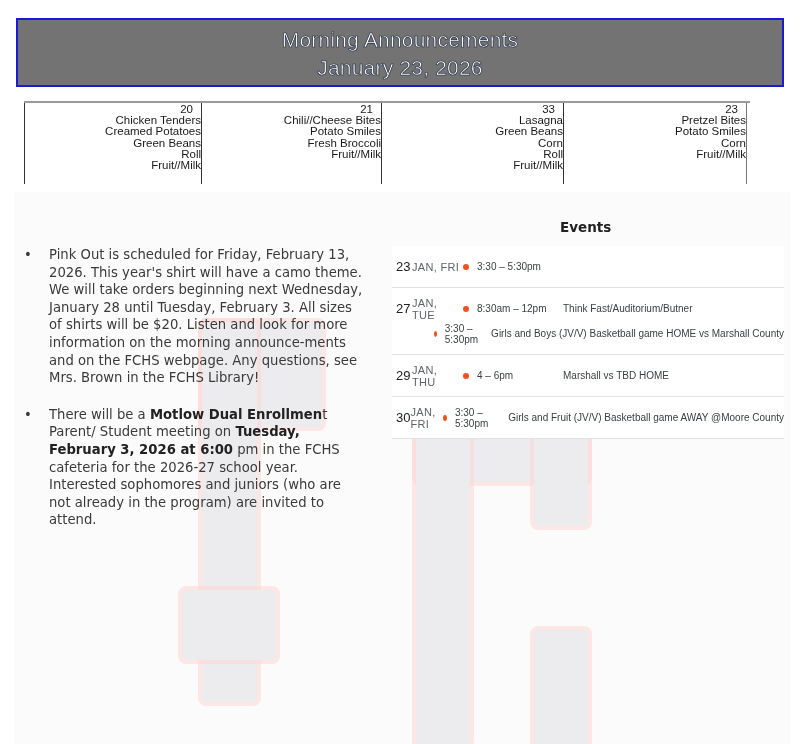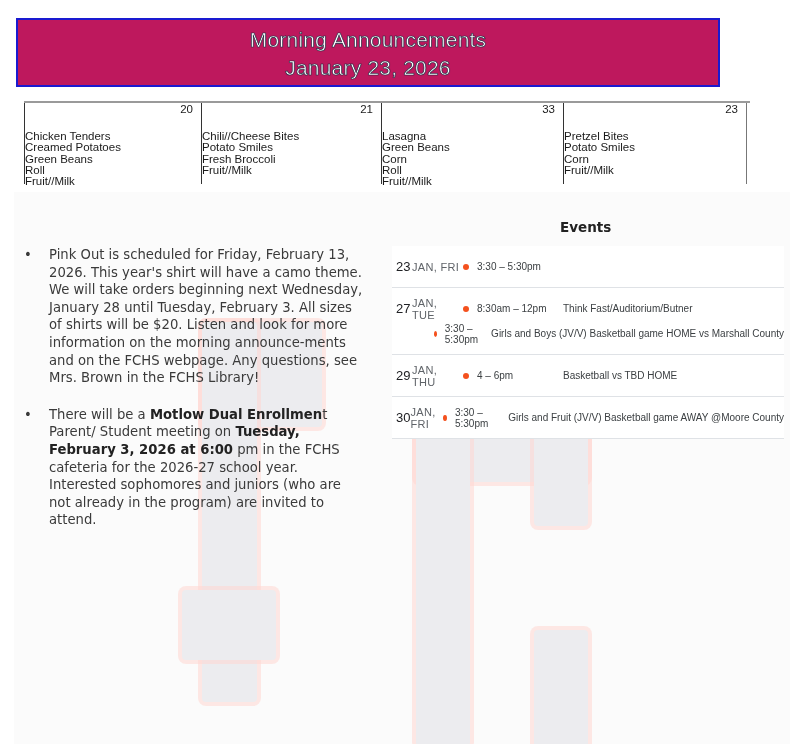--- a/index.html
+++ b/index.html
@@ -1,42 +1,42 @@
 <!DOCTYPE html>
 <html><head>
 <meta charset="utf-8">
 <style>
   html, body { margin: 0; padding: 0; background: #ffffff; }
   body { width: 805px; height: 744px; position: relative; overflow: hidden; font-family: "Liberation Sans", sans-serif; }
 
   .banner {
-    position: absolute; left: 16px; top: 18px; width: 704px; height: 69px;
-    background: #be185d; border: 2px solid #1a1ad0; box-sizing: border-box;
+    position: absolute; left: 16px; top: 18px; width: 768px; height: 69px;
+    background: #737373; border: 2px solid #1a1ad0; box-sizing: border-box;
     text-align: center; color: #ffffff;
     font-family: "Liberation Sans", sans-serif;
   }
   .banner .line {
     font-size: 21px; line-height: 28px; letter-spacing: 0.2px;
     -webkit-text-stroke: 0.6px #1e2a40;
     text-shadow: 0 0 1px #1e2a40;
   }
   .banner .line1 { margin-top: 6px; }
 
   .lunch {
     position: absolute; left: 24px; top: 101px; width: 726px; height: 81px;
     display: flex; border-top: 2px solid #9a9a9a;
   }
   .lunch .cell {
     position: relative; box-sizing: border-box; height: 81px;
-    border-left: 1px solid #333; text-align: left;
+    border-left: 1px solid #333; text-align: right;
     font-family: "Liberation Sans", sans-serif; font-size: 11.5px; line-height: 11.3px; color: #1a1a1a;
   }
   .lunch .cell:last-child { border-right: 1.5px solid #777; }
   .lunch .cell .day { position: absolute; right: 8px; top: 1px; font-size: 11.5px; }
-  .lunch .cell .items { padding-top: 28px; }
+  .lunch .cell .items { padding-top: 12px; }
   .lunch .cell .item { display: block; }
 
   .panel {
     position: absolute; left: 14px; top: 192px; width: 776px; height: 552px;
     background: #fbfbfb;
   }
 
   
   .wm { position: absolute; background: #ececef; box-shadow: 0 0 0 4px rgba(255,215,210,0.55); border-radius: 4px; }
 
@@ -155,21 +155,21 @@
       <span class="time">3:30 – 5:30pm</span>
       <span class="title">Girls and Boys (JV/V) Basketball game HOME vs Marshall County</span>
     </div>
   </div>
   <div class="ev-group">
     <div class="ev-row">
       <span class="num">29</span>
       <span class="dow">JAN, THU</span>
       <span class="bullet-dot"></span>
       <span class="time">4 – 6pm</span>
-      <span class="title">Basketball vs TBD HOME</span>
+      <span class="title">Marshall vs TBD HOME</span>
     </div>
   </div>
   <div class="ev-group">
     <div class="ev-row">
       <span class="num">30</span>
       <span class="dow">JAN, FRI</span>
       <span class="bullet-dot"></span>
       <span class="time">3:30 – 5:30pm</span>
       <span class="title">Girls and Fruit (JV/V) Basketball game AWAY @Moore County</span>
     </div>

